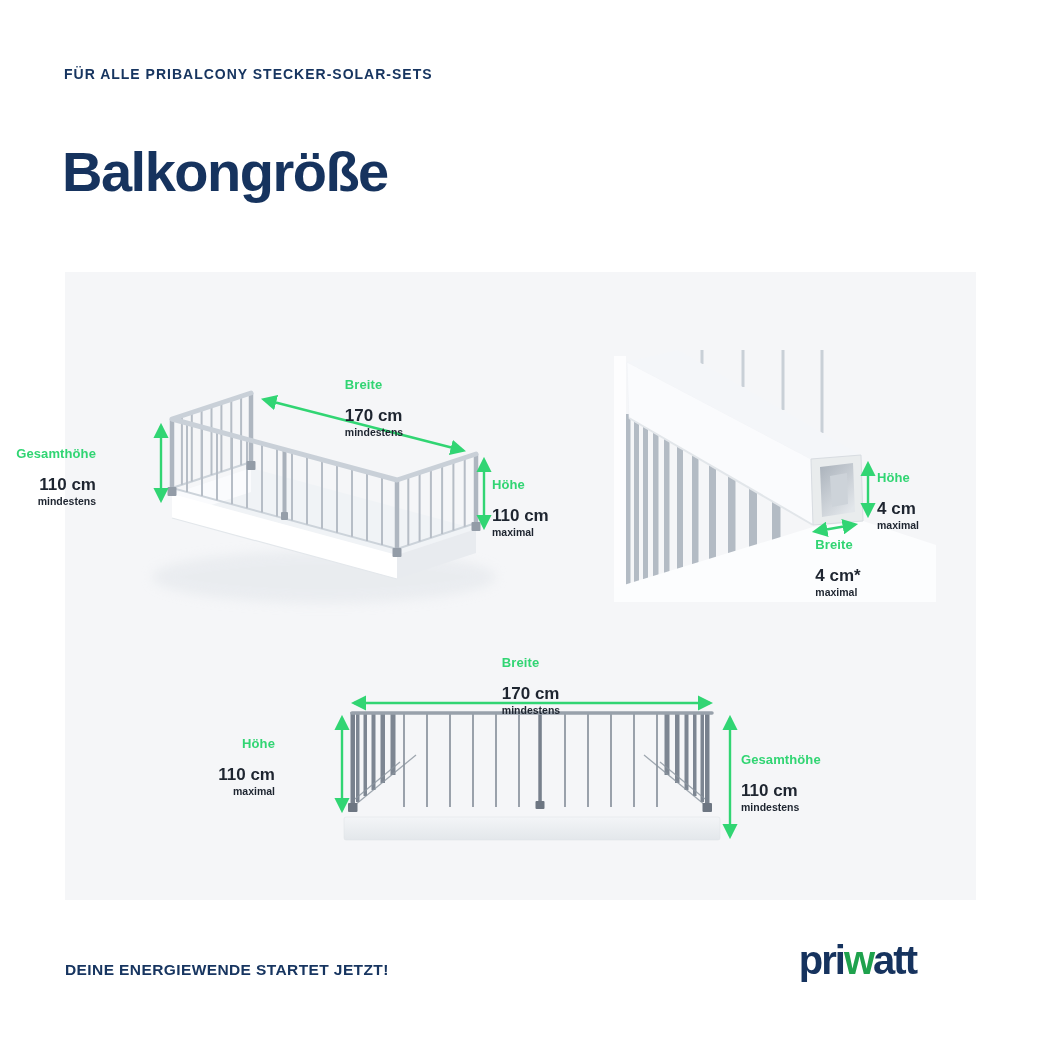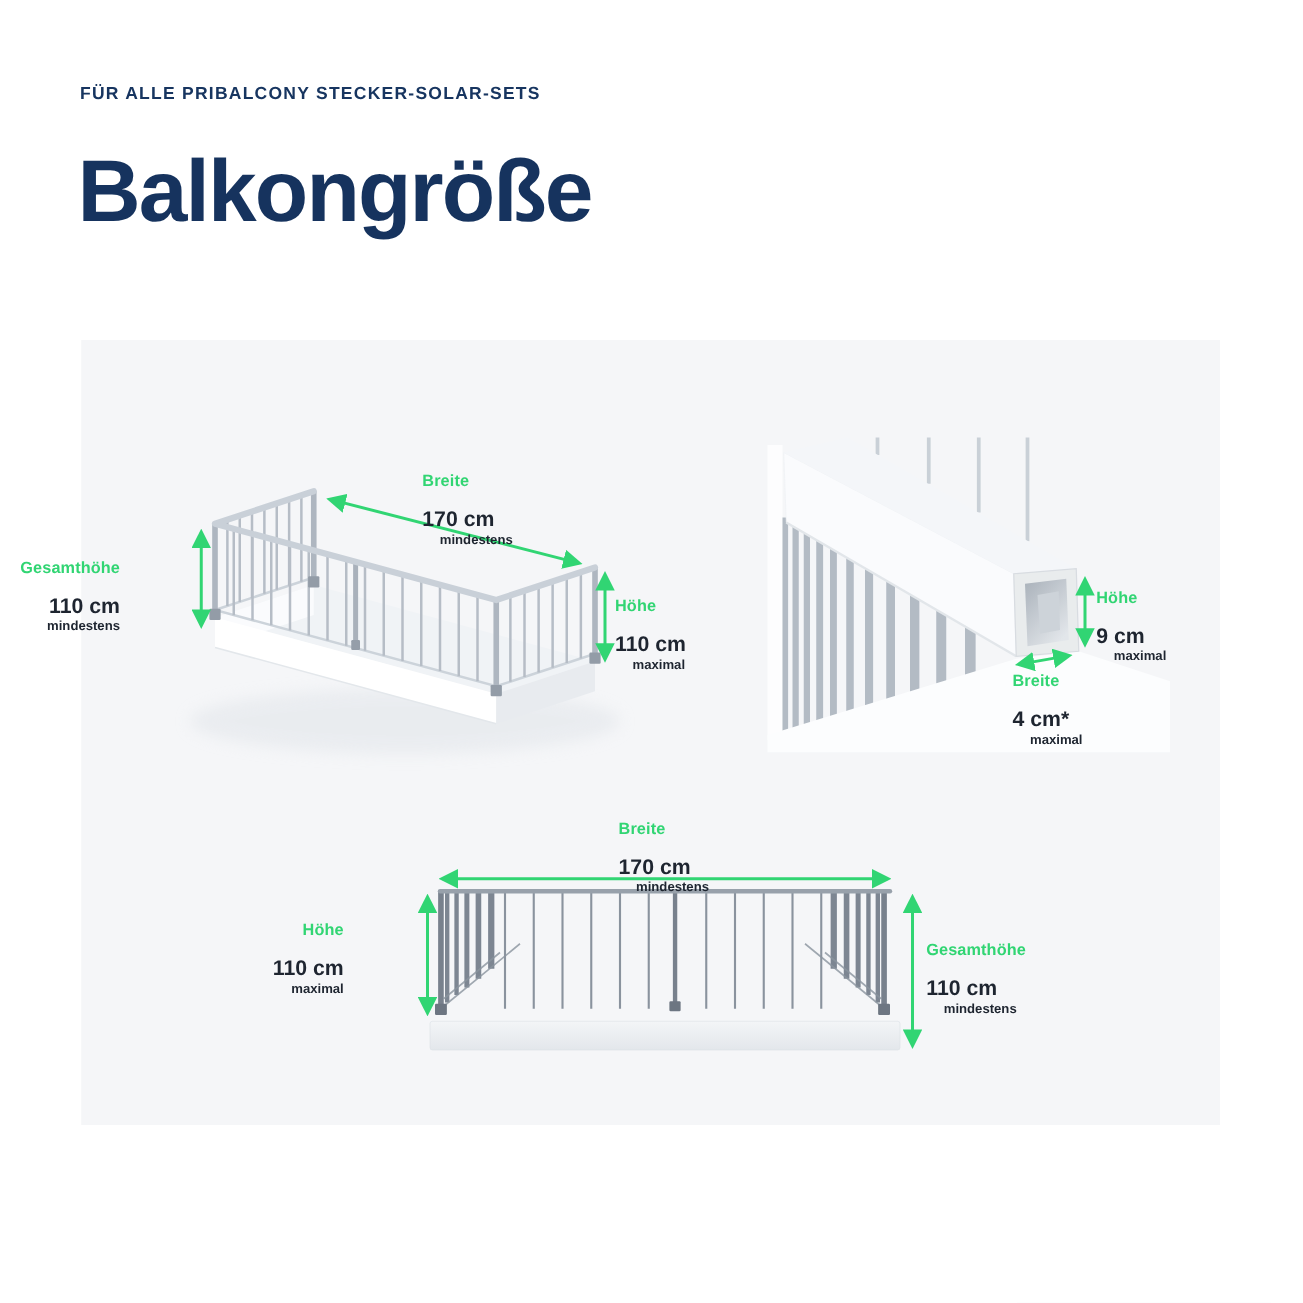--- a/index.html
+++ b/index.html
@@ -1,29 +1,29 @@
 <!DOCTYPE html>
 <html><head>
 <meta charset="utf-8">
 <style>
   html,body{margin:0;padding:0;background:#fff;}
   .page{position:relative;width:980px;height:1042px;background:#ffffff;overflow:hidden;
         font-family:"Liberation Sans",sans-serif;}
   .eyebrow{position:absolute;left:64px;top:66px;font-size:14px;font-weight:700;
            letter-spacing:1px;color:#173560;}
-  .title{position:absolute;left:62px;top:118px;font-size:70px;font-weight:700;
+  .title{position:absolute;left:62px;top:144px;font-size:56px;font-weight:700;
          letter-spacing:-1.5px;color:#16335e;line-height:1;}
   .subtitle{position:absolute;left:65px;top:209px;font-size:21px;font-weight:400;
             color:#234a72;}
   .panel{position:absolute;left:65px;top:272px;width:911px;height:628px;background:#f5f6f8;}
   .illus{position:absolute;pointer-events:none;}
   .measure{position:absolute;}
   .measure .dim{font-size:13px;font-weight:700;color:#31d573;line-height:15px;letter-spacing:.1px;}
   .measure .val{font-size:17px;font-weight:700;color:#1e2530;line-height:20px;margin-top:14px;}
-  .measure .qual{font-size:10.5px;font-weight:700;color:#1e2530;line-height:12px;margin-left:14px;}
+  .measure .qual{font-size:10.5px;font-weight:700;color:#1e2530;line-height:12px;}
   .align-right{text-align:right;}
   .align-center{transform:translateX(-50%);text-align:left;}
   .tagline{position:absolute;left:65px;top:961px;font-size:15.5px;font-weight:700;
            letter-spacing:.4px;color:#173560;}
   .logo{position:absolute;right:64px;top:940px;font-size:40px;font-weight:700;
         letter-spacing:-2px;color:#16335e;line-height:1;}
   .logo .green{color:#1fa24d;}
 </style>
 </head>
 <body>
@@ -168,21 +168,21 @@
     <div class="qual">mindestens</div>
   </div>
   <div class="measure" style="left:492px;top:477px;">
     <div class="dim">Höhe</div>
     <div class="val">110 cm</div>
     <div class="qual">maximal</div>
   </div>
 
   <div class="measure" style="left:877px;top:470px;">
     <div class="dim">Höhe</div>
-    <div class="val">9 cm</div>
+    <div class="val">4 cm</div>
     <div class="qual">maximal</div>
   </div>
   <div class="measure align-center" style="left:838px;top:537px;">
     <div class="dim">Breite</div>
     <div class="val">4 cm*</div>
     <div class="qual">maximal</div>
   </div>
 
   <div class="measure align-center" style="left:531px;top:655px;">
     <div class="dim">Breite</div>
@@ -193,14 +193,16 @@
     <div class="dim">Höhe</div>
     <div class="val">110 cm</div>
     <div class="qual">maximal</div>
   </div>
   <div class="measure" style="left:741px;top:752px;">
     <div class="dim">Gesamthöhe</div>
     <div class="val">110 cm</div>
     <div class="qual">mindestens</div>
   </div>
 
+  <div class="tagline">DEINE ENERGIEWENDE STARTET JETZT!</div>
+  <div class="logo"><span>pri</span><span class="green">w</span><span>att</span></div>
 
 </div>
 
 </body></html>

